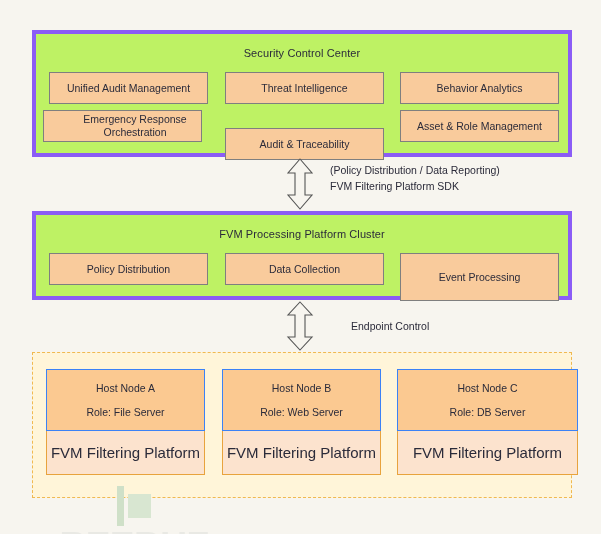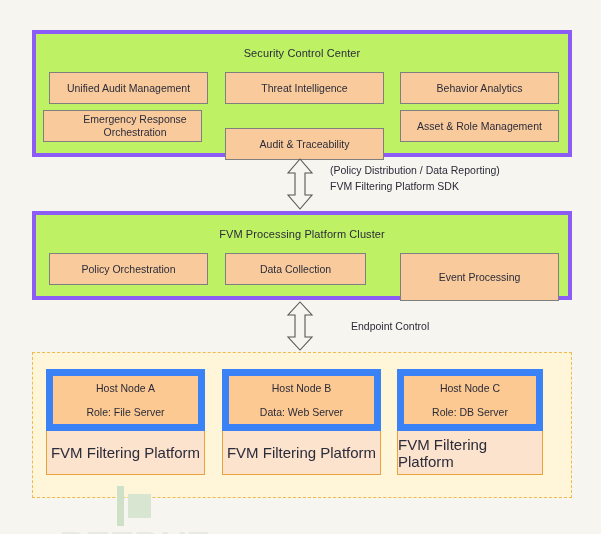--- a/index.html
+++ b/index.html
@@ -77,21 +77,21 @@
     border: 1px dashed #f0b951;
     box-sizing: border-box;
   }
 
   .hostnode {
     position: absolute;
     box-sizing: border-box;
   }
   .hostnode .hn-head {
     background: #fbc991;
-    border: 7px solid #3b82f6;
+    border: 1px solid #3b82f6;
     box-sizing: border-box;
     height: 62px;
     display: flex;
     flex-direction: column;
     align-items: center;
     justify-content: center;
     gap: 12px;
     font-size: 10.5px;
     color: #2b2b3a;
   }
@@ -171,22 +171,22 @@
     </svg>
   </div>
   <div class="link-label" style="left:330px; top:162px; text-align:left;">
     <div>(Policy Distribution / Data Reporting)</div>
     <div>FVM Filtering Platform SDK</div>
   </div>
 
   <div class="panel" style="left:32px; top:211px; width:540px; height:89px;">
     <div class="panel-title" style="top:13px;">FVM Processing Platform Cluster</div>
 
-    <div class="mbox" style="left:13px; top:38px; width:159px; height:32px;">Policy Orchestration</div>
-    <div class="mbox" style="left:189px; top:38px; width:141px; height:32px;">Data Collection</div>
+    <div class="mbox" style="left:13px; top:38px; width:159px; height:32px;">Policy Distribution</div>
+    <div class="mbox" style="left:189px; top:38px; width:159px; height:32px;">Data Collection</div>
     <div class="mbox" style="left:364px; top:38px; width:159px; height:48px;">Event Processing</div>
   </div>
 
   <div class="arrow" style="left:285px; top:301px;">
     <svg width="30" height="50" viewBox="0 0 30 50">
       <polygon points="15,1 27,14 20,14 20,36 27,36 15,49 3,36 10,36 10,14 3,14" fill="#f7f5ef" stroke="#555555" stroke-width="1.1" stroke-linejoin="miter"></polygon>
     </svg>
   </div>
   <div class="link-label" style="left:351px; top:318px;">
     <div>Endpoint Control</div>
@@ -198,26 +198,26 @@
       <div class="hn-head">
         <span>Host Node A</span>
         <span>Role: File Server</span>
       </div>
       <div class="hn-foot">FVM Filtering Platform</div>
     </div>
 
     <div class="hostnode" style="left:189px; top:16px; width:159px;">
       <div class="hn-head">
         <span>Host Node B</span>
-        <span>Data: Web Server</span>
+        <span>Role: Web Server</span>
       </div>
       <div class="hn-foot">FVM Filtering Platform</div>
     </div>
 
-    <div class="hostnode" style="left:364px; top:16px; width:146px;">
+    <div class="hostnode" style="left:364px; top:16px; width:181px;">
       <div class="hn-head">
         <span>Host Node C</span>
         <span>Role: DB Server</span>
       </div>
       <div class="hn-foot">FVM Filtering Platform</div>
     </div>
   </div>
 
   <div class="watermark">
     <div class="wm-mark">

